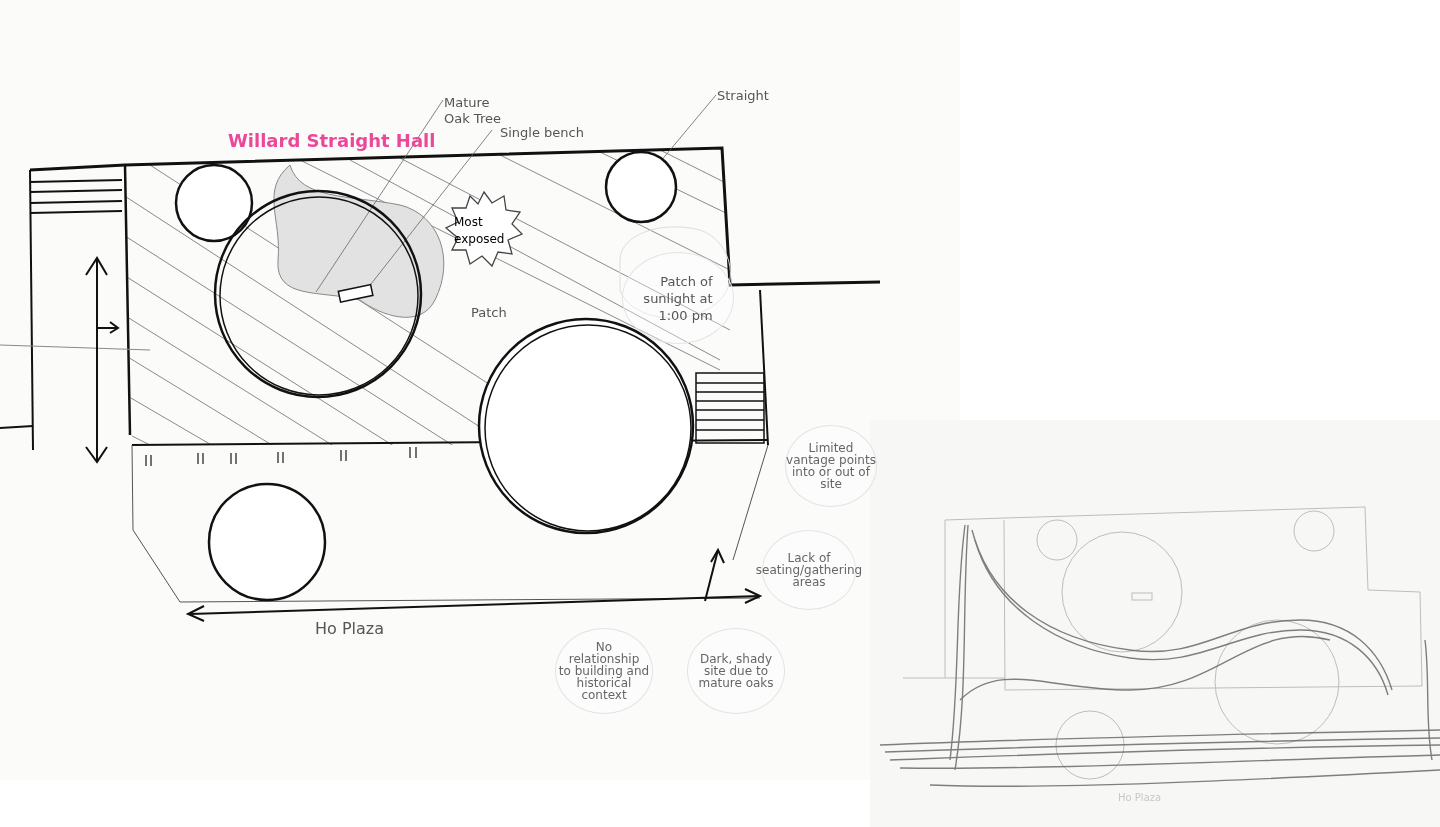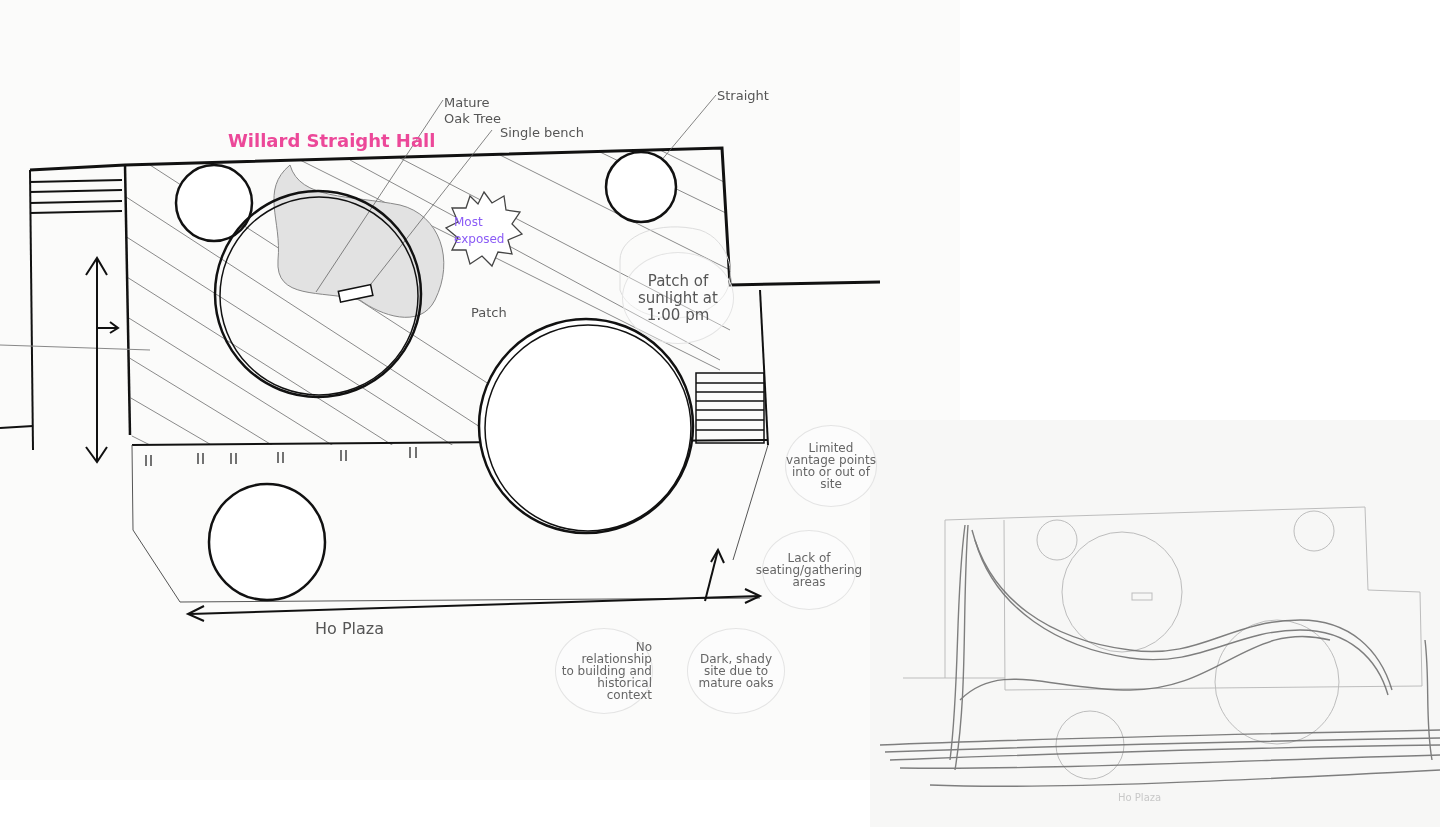--- a/index.html
+++ b/index.html
@@ -22,24 +22,24 @@
       position: absolute; color: #555; font-size: 13px; line-height: 16px; white-space: pre-line;
     }
     .label.dark { color: #ec4899; font-weight: bold; font-size: 18px; }
     .label.big { font-size: 16px; color: #555; }
     .bubble {
       position: absolute; border: 1px solid #e4e4e4; border-radius: 50%;
       display: flex; align-items: center; justify-content: center; text-align: center;
       color: #666; font-size: 12px; line-height: 12px; white-space: pre-line;
       background: rgba(255,255,255,0.35);
     }
-    .bubble.lg { font-size: 15px; line-height: 17px; color: #555; text-align: center; }
+    .bubble.lg { font-size: 13px; line-height: 17px; color: #555; text-align: right; }
     .bubble span { display: block; }
     .burst {
-      position: absolute; color: #8b5cf6; font-size: 12px; line-height: 17px; white-space: pre-line;
+      position: absolute; color: #000000; font-size: 12px; line-height: 17px; white-space: pre-line;
     }
     .faint-label {
       position: absolute; color: #c8c8c8; font-size: 10px;
     }
   </style>
 </head>
 <body>
 
 <div class="sheet-main"></div>
 <div class="sheet-second"></div>
@@ -201,21 +201,21 @@
   <span>Limited
 vantage points
 into or out of
 site</span>
 </div>
 <div class="bubble" style="left:762px; top:530px; width:92px; height:78px;">
   <span>Lack of
 seating/gathering
 areas</span>
 </div>
-<div class="bubble" style="left:555px; top:628px; width:96px; height:84px;text-align:right;">
+<div class="bubble" style="left:555px; top:628px; width:96px; height:84px;">
   <span>No
 relationship
 to building and
 historical context</span>
 </div>
 <div class="bubble" style="left:687px; top:628px; width:96px; height:84px;">
   <span>Dark, shady
 site due to
 mature oaks</span>
 </div>

